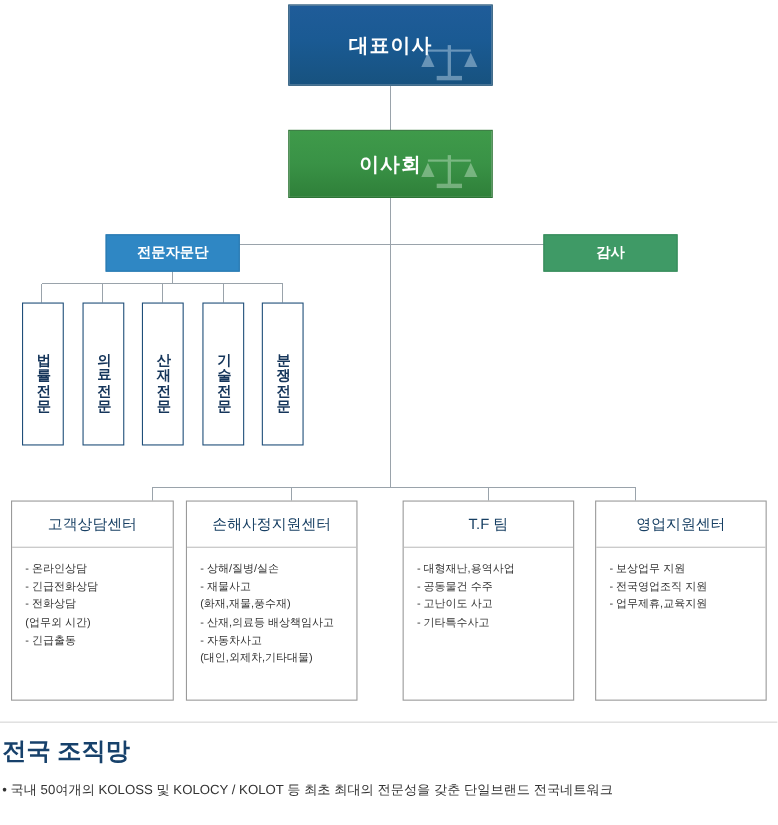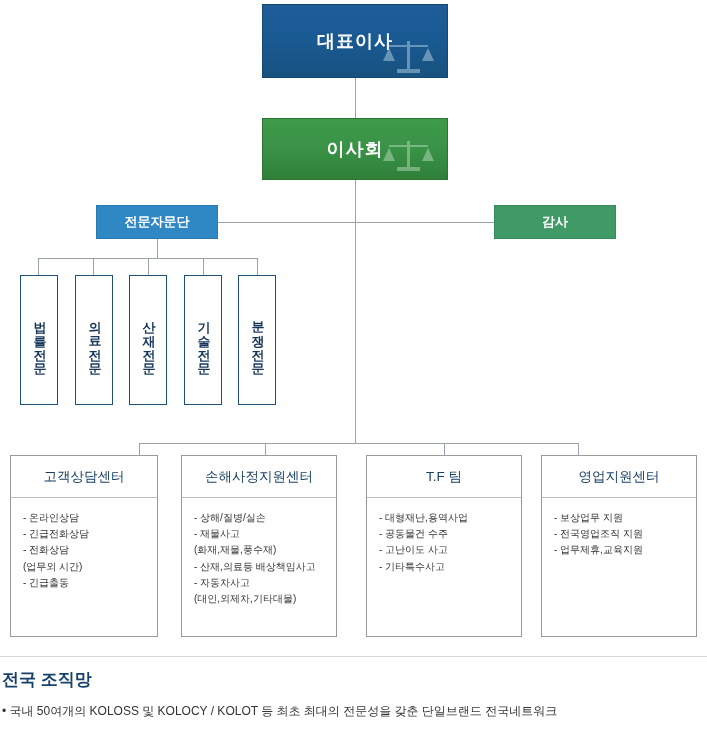--- a/index.html
+++ b/index.html
@@ -53,20 +53,21 @@
 
   
   .midbox {
     position: absolute;
     display: flex;
     align-items: center;
     justify-content: center;
     color: #ffffff;
     font-weight: bold;
     font-size: 13px;
+    margin-top: 8px;
   }
   #advisory-box {
     left: 96px; top: 205px; width: 122px; height: 34px;
     background: #2f87c4;
     border: 1px solid #2a79b0;
   }
   #audit-box {
     left: 494px; top: 205px; width: 122px; height: 34px;
     background: #3f9a66;
     border: 1px solid #378a5b;
@@ -130,21 +131,21 @@
     left: 0; top: 668px;
     width: 707px;
   }
   #footer-rule {
     position: absolute;
     left: 0; top: -12px;
     width: 707px; height: 1px;
     background: #d5d5d5;
   }
   #footer-title {
-    font-size: 17px;
+    font-size: 22px;
     font-weight: bold;
     color: #17416b;
     margin: 0 0 10px 2px;
   }
   #footer-desc {
     font-size: 12px;
     color: #333333;
     margin-left: 2px;
   }
 </style>
@@ -232,21 +233,21 @@
     <div class="dept-title">고객상담센터</div>
     <div class="dept-body">
       <div>- 온라인상담</div>
       <div>- 긴급전화상담</div>
       <div>- 전화상담</div>
       <div>  (업무외 시간)</div>
       <div>- 긴급출동</div>
     </div>
   </div>
 
-  <div class="dept wide" style="left:181px">
+  <div class="dept wide" style="left:169px">
     <div class="dept-title">손해사정지원센터</div>
     <div class="dept-body">
       <div>- 상해/질병/실손</div>
       <div>- 재물사고</div>
       <div>  (화재,재물,풍수재)</div>
       <div>- 산재,의료등 배상책임사고</div>
       <div>- 자동차사고</div>
       <div>  (대인,외제차,기타대물)</div>
     </div>
   </div>

